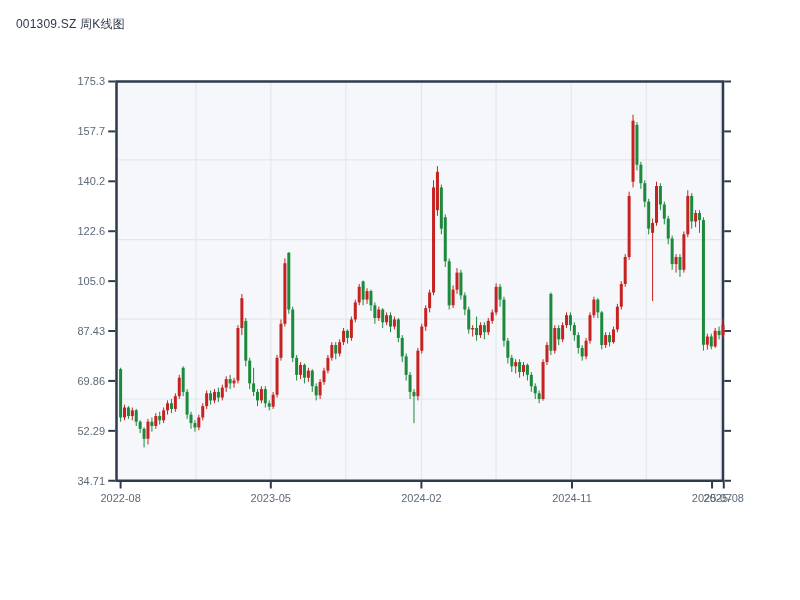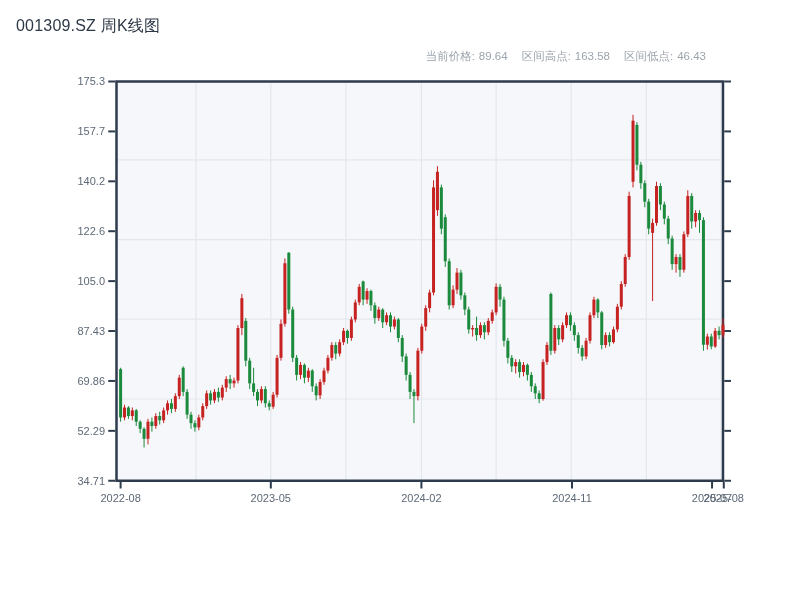--- a/index.html
+++ b/index.html
@@ -1,35 +1,30 @@
 <!DOCTYPE html>
 <html><head>
 <meta charset="utf-8">
 <style>
   html,body{margin:0;padding:0;background:#ffffff;}
   .page{position:relative;width:800px;height:600px;background:#ffffff;overflow:hidden;
         font-family:"Liberation Sans",sans-serif;}
-  .page-title{position:absolute;left:16px;top:16px;margin:0;font-size:16px;font-weight:500;
+  .page-title{position:absolute;left:16px;top:16px;margin:0;font-size:12px;font-weight:500;
         color:#2e3947;letter-spacing:.2px;}
   .page-subtitle{position:absolute;left:16px;top:49px;font-size:11.5px;color:#9ca4ad;}
   .stats{position:absolute;right:94px;top:49px;font-size:11.5px;color:#9ca4ad;display:flex;gap:14px;white-space:nowrap;}
   .stat .v{margin-left:4px;}
   svg.chart{position:absolute;left:0;top:0;}
   svg.chart text{font-family:"Liberation Sans",sans-serif;font-size:11px;fill:#5d6976;}
 </style>
 </head>
 <body>
 
 <div class="page">
   <h1 class="page-title">001309.SZ 周K线图</h1>
-  <div class="stats">
-    <span class="stat"><span>当前价格:</span><span class="v">89.64</span></span>
-    <span class="stat"><span>区间高点:</span><span class="v">163.58</span></span>
-    <span class="stat"><span>区间低点:</span><span class="v">46.43</span></span>
-  </div>
   <svg class="chart" id="chart" width="800" height="600" viewBox="0 0 800 600">
       <rect x="116.5" y="81.5" width="606.5" height="399.25" fill="#f5f7fa"></rect>
       <g stroke="#e3e7ec" stroke-width="1.2">
         <line x1="117.5" y1="159.8789743224981" x2="722" y2="159.8789743224981"></line>
         <line x1="117.5" y1="239.67785760011384" x2="722" y2="239.67785760011384"></line>
         <line x1="117.5" y1="319.192759086706" x2="722" y2="319.192759086706"></line>
         <line x1="117.5" y1="398.9916423643218" x2="722" y2="398.9916423643218"></line>
         <line x1="196.09558441558443" y1="82.5" x2="196.09558441558443" y2="479.75"></line>
         <line x1="270.80883116883115" y1="82.5" x2="270.80883116883115" y2="479.75"></line>
         <line x1="345.91324675324677" y1="82.5" x2="345.91324675324677" y2="479.75"></line>

